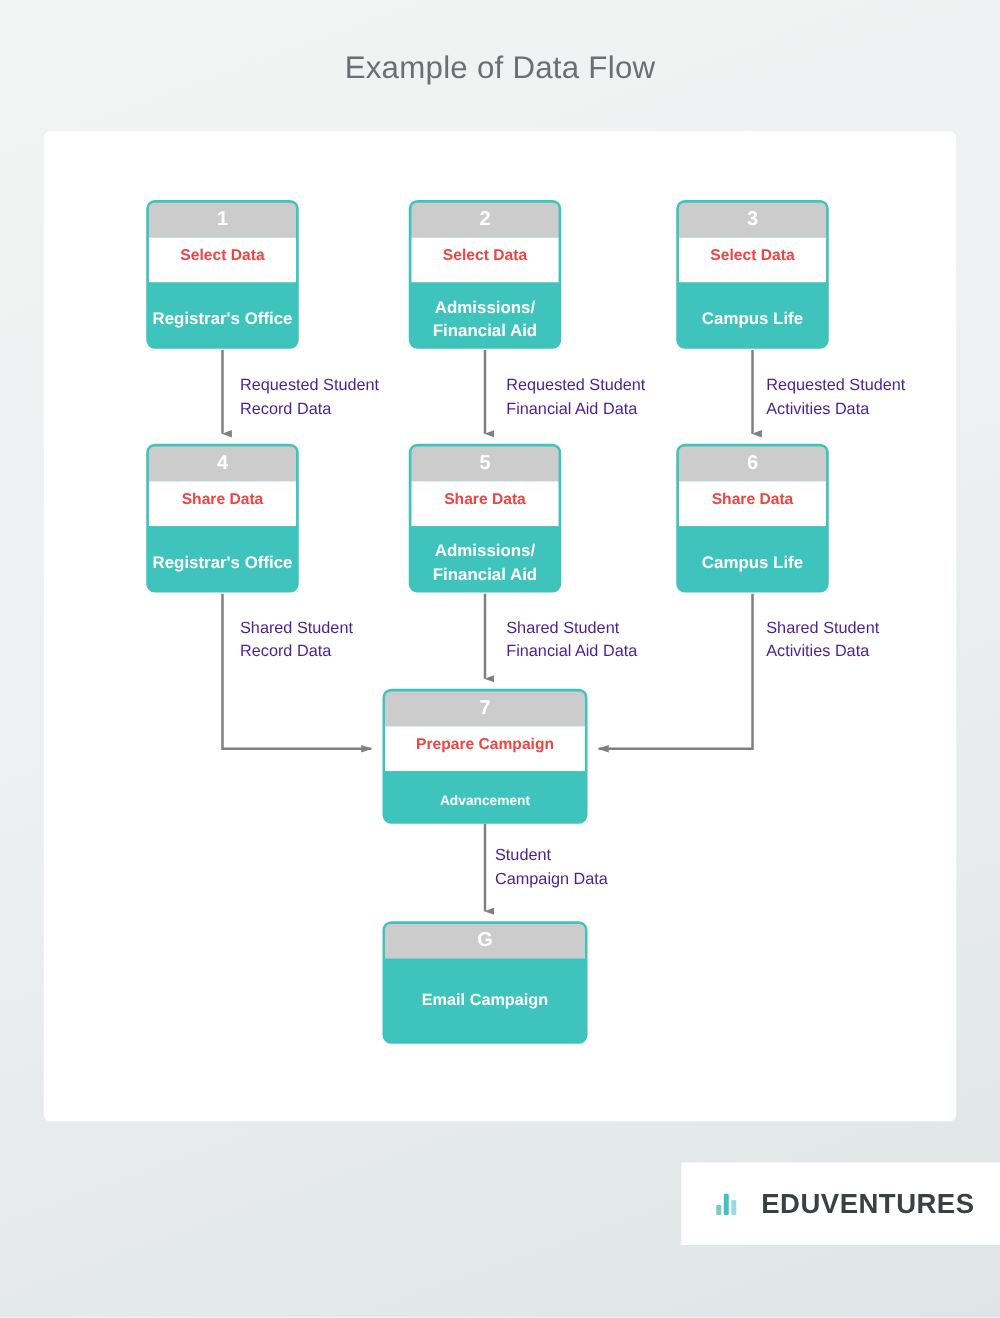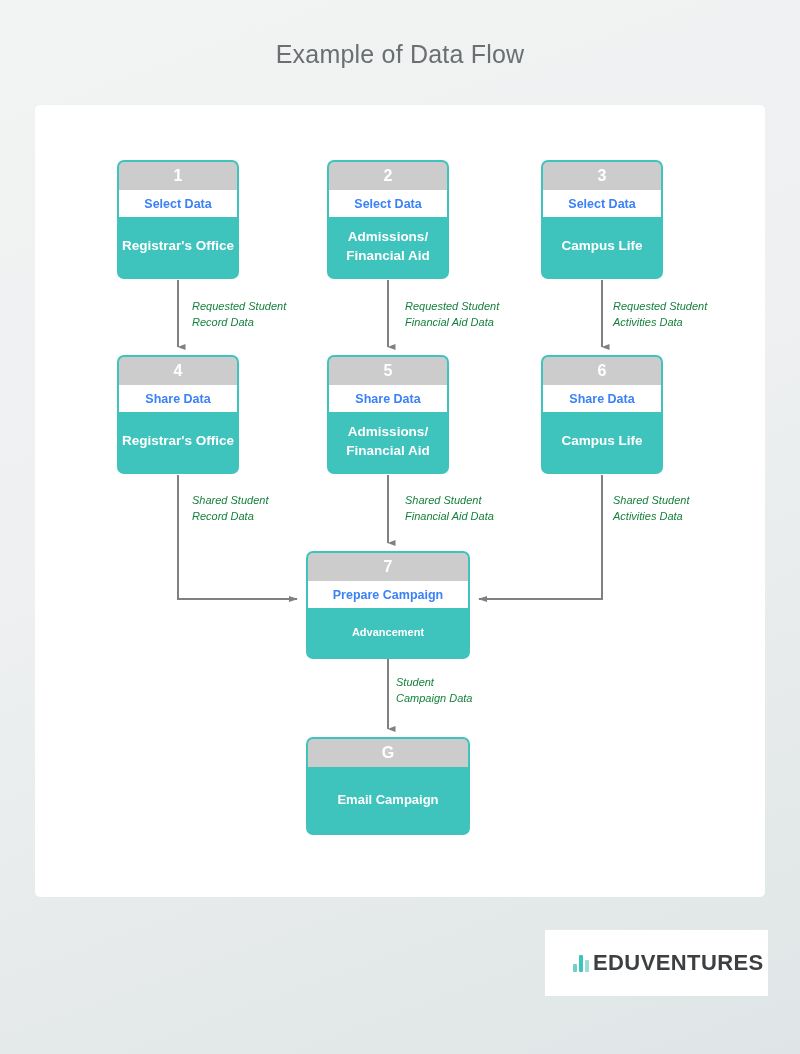--- a/index.html
+++ b/index.html
@@ -72,26 +72,26 @@
     color: #ffffff;
     font-size: 16px;
     font-weight: 700;
     text-align: center;
     line-height: 28px;
     height: 28px;
   }
 
   .node-mid {
     background: #ffffff;
-    color: #3b82f6;
+    color: #ef4444;
     font-size: 12.5px;
     font-weight: 700;
     text-align: center;
     line-height: 28px;
-    height: 27px;
+    height: 36px;
     white-space: nowrap;
   }
 
   .node-body {
     background: #3fc3bd;
     color: #ffffff;
     font-size: 13.5px;
     font-weight: 700;
     text-align: center;
     display: flex;
@@ -129,47 +129,46 @@
     left: 306px;
     top: 737px;
     width: 164px;
     height: 98px;
   }
   .node.ng .node-body { height: 66px; font-size: 13px; }
 
   
   .edge-label {
     position: absolute;
-    font-size: 11px;
-    font-style: italic;
-    color: #15803d;
+    font-size: 13px;
+    color: #4c1d95;
     line-height: 1.45;
     white-space: pre-line;
   }
 
   .lbl-1 { left: 192px; top: 299px; }
   .lbl-2 { left: 405px; top: 299px; }
   .lbl-3 { left: 613px; top: 299px; }
   .lbl-4 { left: 192px; top: 493px; }
   .lbl-5 { left: 405px; top: 493px; }
   .lbl-6 { left: 613px; top: 493px; }
   .lbl-7 { left: 396px; top: 675px; }
 
   
   .logo-plate {
     position: absolute;
     left: 545px;
     top: 930px;
-    width: 223px;
+    width: 255px;
     height: 66px;
     background: #ffffff;
     display: flex;
     align-items: center;
     padding-left: 28px;
-    gap: 4px;
+    gap: 20px;
   }
 
   .logo-bars {
     display: flex;
     align-items: flex-end;
     gap: 2px;
     height: 17px;
   }
   .logo-bars i {
     display: block;

